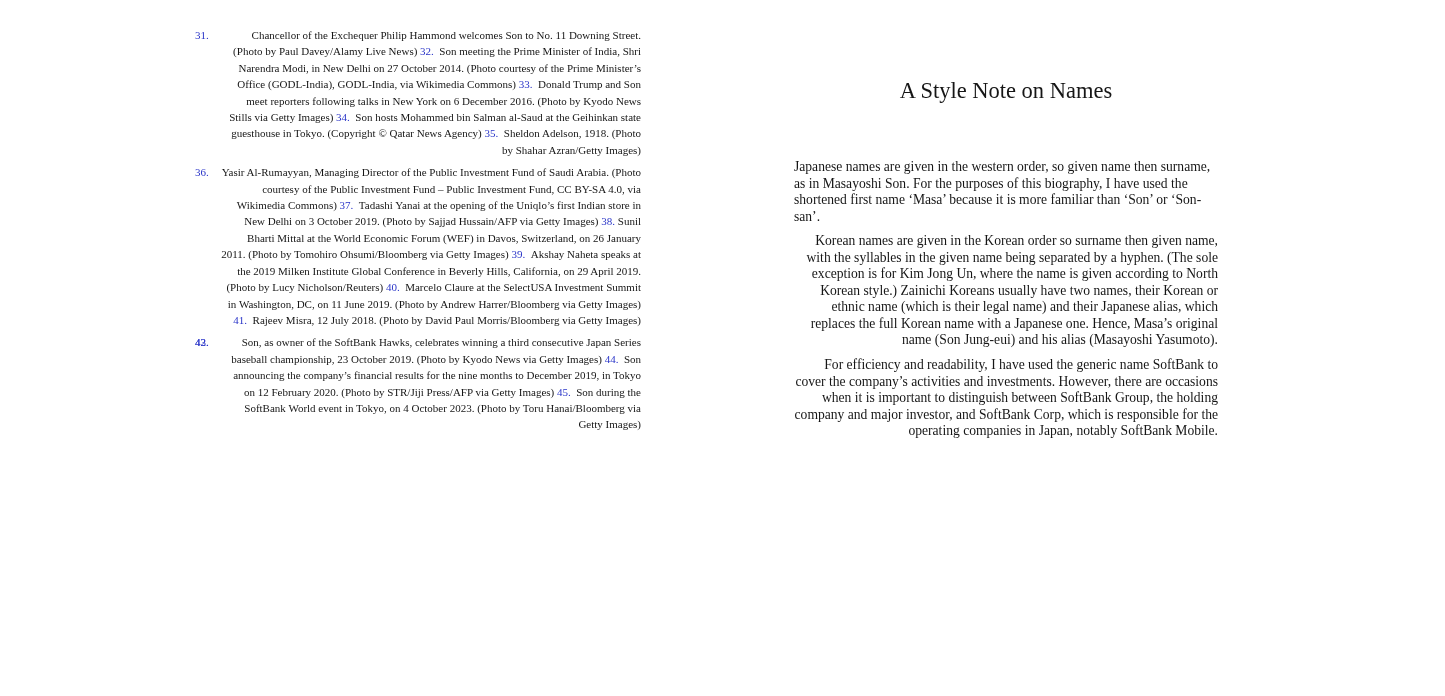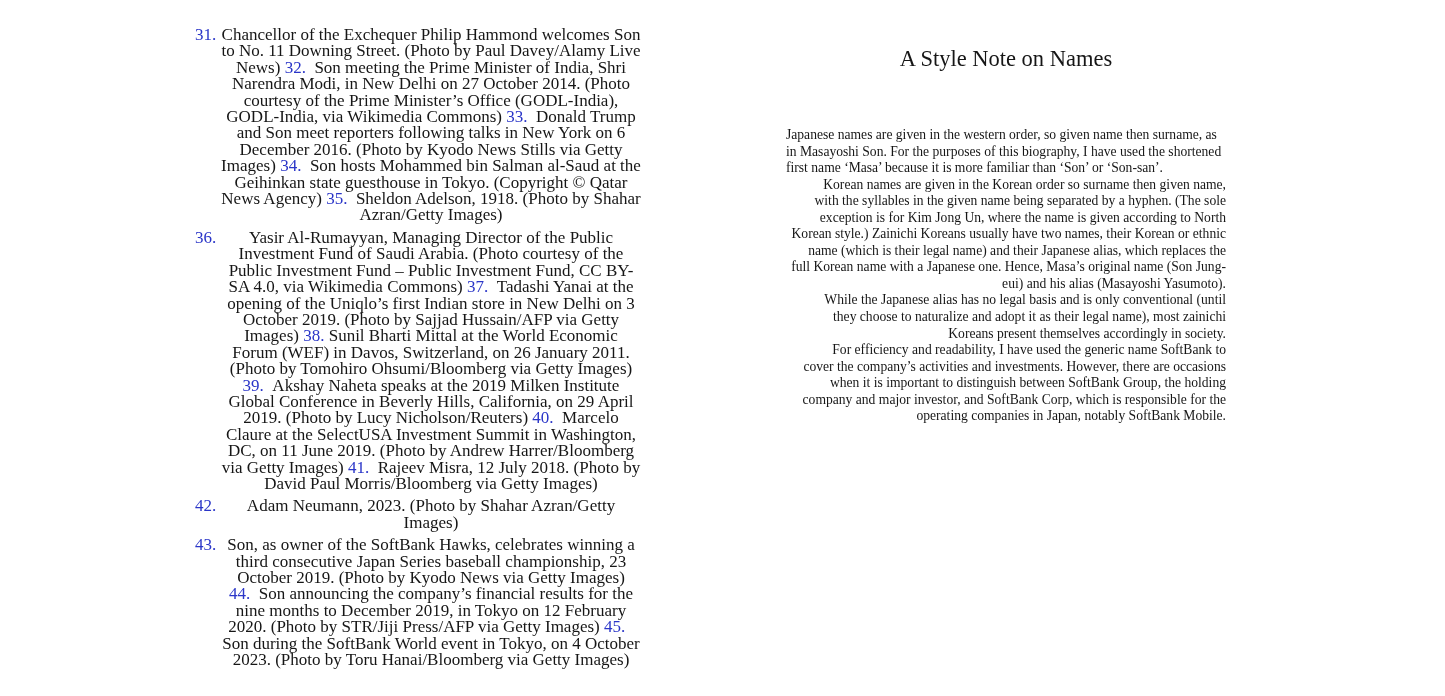--- a/index.html
+++ b/index.html
@@ -16,67 +16,66 @@
   .left-page {
     position: absolute;
     left: 195px;
     top: 27px;
     width: 446px;
   }
   .credit-item {
     position: relative;
     padding-left: 26px;
     margin-bottom: 6px;
-    font-size: 17px;
+    font-size: 11px;
     line-height: 16.4px;
-    text-align: center;
+    text-align: right;
   }
   .credit-num {
     position: absolute;
     left: 0;
     top: 0;
   }
   .num { 
     color: var(--link-blue, #2a35c8);
   }
   .it { }
   .right-page {
     position: absolute;
     left: 786px;
     top: 0;
     width: 440px;
   }
   .rp-title {
-    margin-top: 44px;
+    margin-top: 76px;
     text-align: center;
     font-size: 22.5px;
     line-height: 30px;
     font-weight: normal;
   }
   .rp-body {
     margin-top: 53px;
     font-size: 13.6px;
     line-height: 16.55px;
   }
-  .para { margin: 0; }
+  .para { margin: 8px; }
   .para.indent { text-indent: 20px; text-align: right; }
 </style>
 </head>
 <body style="background: rgb(255, 255, 255); color: rgb(22, 22, 22);">
 
 <div class="left-page">
   <div id="credits-list">
       <div class="credit-item"><span class="credit-num num">31.</span><span><span>Chancellor of the Exchequer Philip Hammond welcomes Son to No. 11 Downing Street. (</span><span class="it">Photo by Paul Davey/Alamy Live News</span><span>) </span><span class="num">32.</span><span> Son meeting the Prime Minister of India, Shri Narendra Modi, in New Delhi on 27 October 2014. (</span><span class="it">Photo courtesy of the Prime Minister’s Office (GODL-India), GODL-India, via Wikimedia Commons</span><span>) </span><span class="num">33.</span><span> Donald Trump and Son meet reporters following talks in New York on 6 December 2016. (</span><span class="it">Photo by Kyodo News Stills via Getty Images</span><span>) </span><span class="num">34.</span><span> Son hosts Mohammed bin Salman al-Saud at the Geihinkan state guesthouse in Tokyo. (</span><span class="it">Copyright © Qatar News Agency</span><span>) </span><span class="num">35.</span><span> Sheldon Adelson, 1918. (</span><span class="it">Photo by Shahar Azran/Getty Images</span><span>)</span></span></div>
       <div class="credit-item"><span class="credit-num num">36.</span><span><span>Yasir Al-Rumayyan, Managing Director of the Public Investment Fund of Saudi Arabia. (Ph</span><span class="it">oto courtesy of the Public Investment Fund – Public Investment Fund, CC BY-SA 4.0, via Wikimedia Commons</span><span>) </span><span class="num">37.</span><span> Tadashi Yanai at the opening of the Uniqlo’s first Indian store in New Delhi on 3 October 2019. (</span><span class="it">Photo by Sajjad Hussain/AFP via Getty Images</span><span>) </span><span class="num">38.</span><span> Sunil Bharti Mittal at the World Economic Forum (WEF) in Davos, Switzerland, on 26 January 2011. (</span><span class="it">Photo by Tomohiro Ohsumi/Bloomberg via Getty Images</span><span>) </span><span class="num">39.</span><span> Akshay Naheta speaks at the 2019 Milken Institute Global Conference in Beverly Hills, California, on 29 April 2019. (</span><span class="it">Photo by Lucy Nicholson/Reuters</span><span>) </span><span class="num">40.</span><span> Marcelo Claure at the SelectUSA Investment Summit in Washington, DC, on 11 June 2019. (</span><span class="it">Photo by Andrew Harrer/Bloomberg via Getty Images</span><span>) </span><span class="num">41.</span><span> Rajeev Misra, 12 July 2018. (</span><span class="it">Photo by David Paul Morris/Bloomberg via Getty Images</span><span>)</span></span></div>
-      <div class="credit-item"><span class="credit-num num">42.</span><span><span>Adam Neumann, 2023. (</span><span class="it">Photo by Shahar Azran/Getty Images</span><span>)</span></span></div>
+      <div class="credit-item"><span class="credit-num num">42.</span></div>
       <div class="credit-item"><span class="credit-num num">43.</span><span><span>Son, as owner of the SoftBank Hawks, celebrates winning a third consecutive Japan Series baseball championship, 23 October 2019. (</span><span class="it">Photo by Kyodo News via Getty Images</span><span>) </span><span class="num">44.</span><span> Son announcing the company’s financial results for the nine months to December 2019, in Tokyo on 12 February 2020. (</span><span class="it">Photo by STR/Jiji Press/AFP via Getty Images</span><span>) </span><span class="num">45.</span><span> Son during the SoftBank World event in Tokyo, on 4 October 2023. (</span><span class="it">Photo by Toru Hanai/Bloomberg via Getty Images</span><span>)</span></span></div>
     </div>
 </div>
 
 <div class="right-page">
   <div class="rp-title">A Style Note on Names</div>
   <div class="rp-body" id="style-note-body">
       <p class="para"><span>Japanese names are given in the western order, so given name then surname, as in Masayoshi Son. For the purposes of this biography, I have used the shortened first name ‘Masa’ because it is more familiar than ‘Son’ or ‘Son-san’.</span></p>
       <p class="para indent"><span>Korean names are given in the Korean order so surname then given name, with the syllables in the given name being separated by a hyphen. (The sole exception is for Kim Jong Un, where the name is given according to North Korean style.) </span><span class="it">Zainichi</span><span> Koreans usually have two names, their Korean or ethnic name (which is their legal name) and their Japanese alias, which replaces the full Korean name with a Japanese one. Hence, Masa’s original name (Son Jung-eui) and his alias (Masayoshi Yasumoto).</span></p>
-      <p class="para indent"><span>While the Japanese alias has no legal basis and is only conventional (until they choose to naturalize and adopt it as their legal name), most </span><span class="it">zainichi</span><span> Koreans present themselves accordingly in society.</span></p>
       <p class="para indent"><span>For efficiency and readability, I have used the generic name SoftBank to cover the company’s activities and investments. However, there are occasions when it is important to distinguish between SoftBank Group, the holding company and major investor, and SoftBank Corp, which is responsible for the operating companies in Japan, notably SoftBank Mobile.</span></p>
     </div>
 </div>
 
 </body></html>

